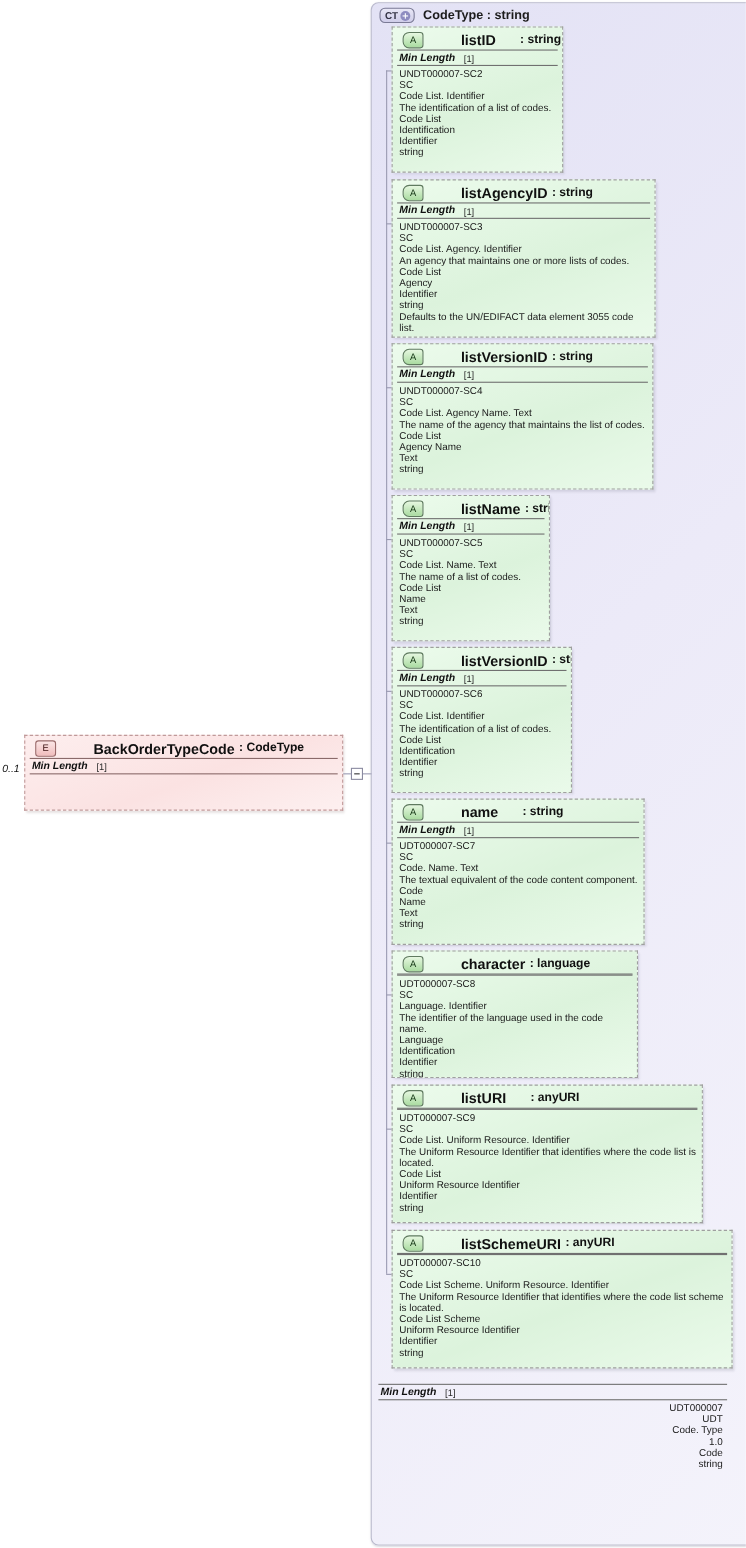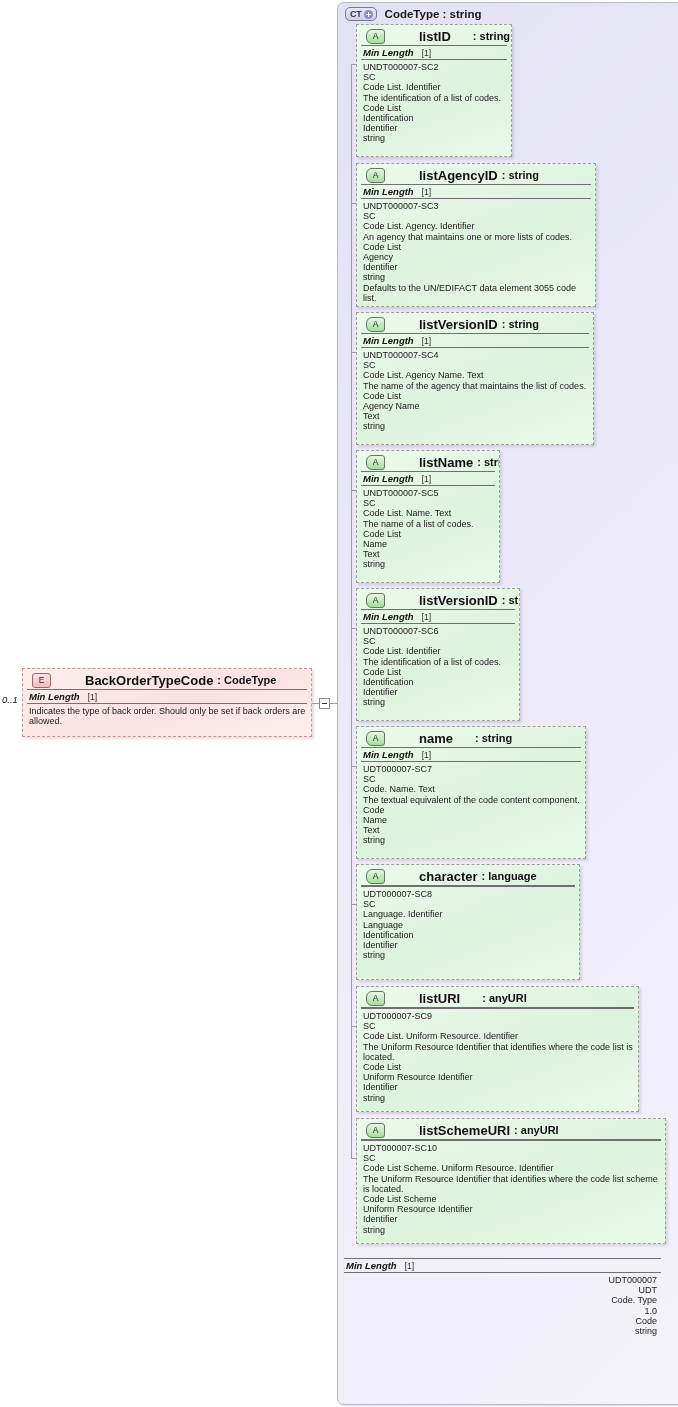--- a/index.html
+++ b/index.html
@@ -253,23 +253,20 @@
 <div id="el-box">
   <div class="attr-head">
     <span class="e-badge">E</span>
     <span class="attr-name">BackOrderTypeCode</span>
     <span class="attr-type">: CodeType</span>
   </div>
   <div class="facet-row">
     <span class="facet-label">Min Length</span>
     <span class="facet-val">[1]</span>
   </div>
-  <div class="desc">
-    <div>Indicates the type of back order.  Should only be set if back orders are allowed.</div>
-  </div>
 </div>
 
 <div id="el-connector-h1"></div>
 <div id="expand-box"></div>
 <div id="el-connector-h2"></div>
 
 <div id="ct-container">
   <div id="ct-title-row">
     <span class="ct-badge">
       <span class="ct-txt">CT</span>
@@ -419,20 +416,21 @@
       <div class="attr-head">
         <span class="a-badge">A</span>
         <span class="attr-name">character</span>
         <span class="attr-type">: language</span>
       </div>
       <div style="height: 1px; margin: 0px 4px; background: rgb(112, 112, 112);"></div>
       <div class="desc">
         <div>UDT000007-SC8</div>
         <div>SC</div>
         <div>Language. Identifier</div>
+        <div>The identifier of the language used in the code name.</div>
         <div>Language</div>
         <div>Identification</div>
         <div>Identifier</div>
         <div>string</div>
       </div>
     </div>
     <div class="tree-h" style="left: 351px; top: 1026px; width: 6px;"></div>
     <div class="attr-box" style="left: 356px; top: 986px; width: 283px; height: 126px;">
       <div class="attr-head">
         <span class="a-badge">A</span>

